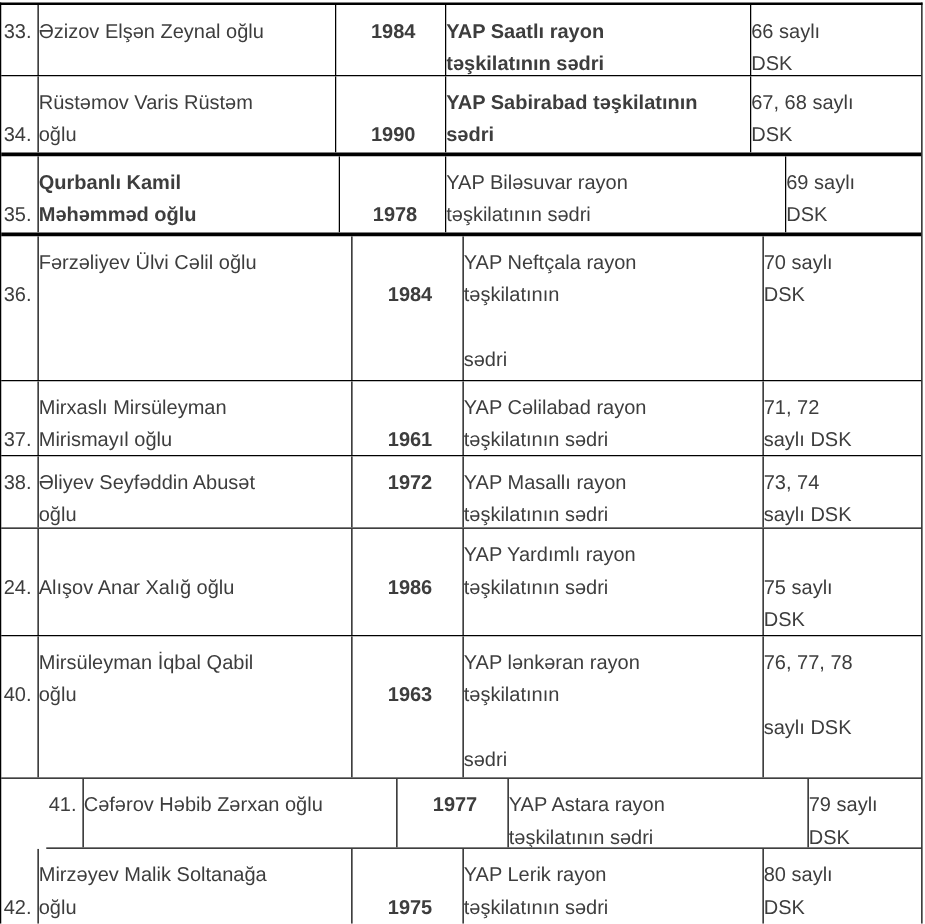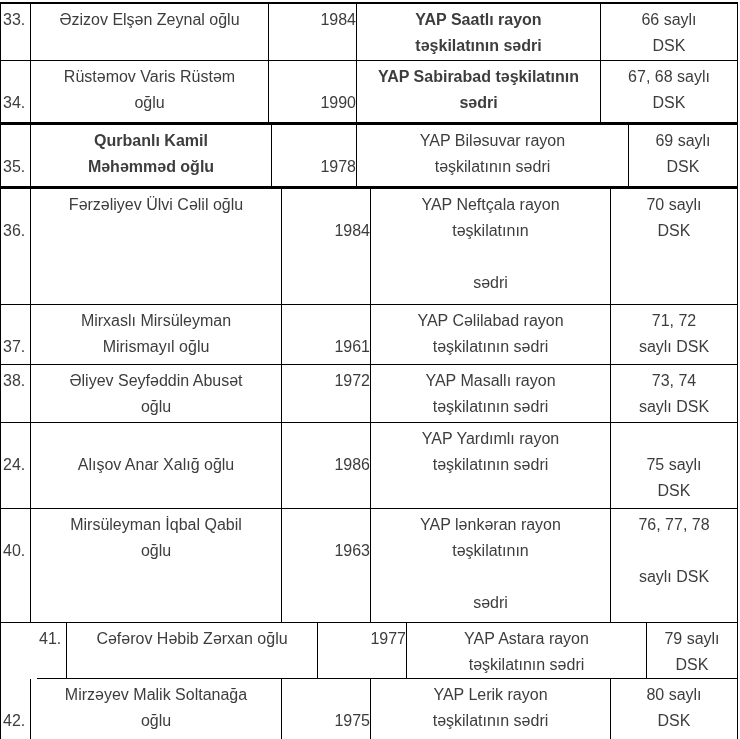--- a/index.html
+++ b/index.html
@@ -25,27 +25,27 @@
   }
   .row {
     display: flex;
     border-bottom: 1px solid #000;
     overflow: hidden;
   }
   .row.thick { border-bottom-width: 3px; }
   .row.last  { border-bottom: none; }
   .cell {
     border-right: 1px solid #000;
-    padding-top: 3px;
+    padding-top: 9px;
     white-space: pre-line;
     overflow: hidden;
   }
   .c-no   { width: 30px;  text-align: left; padding-left: 2px; }
-  .c-year { text-align: right; padding-left: 4px; }
-  .c-name, .c-pos, .c-dsk { text-align: center; }
+  .c-year { text-align: center; padding-left: 4px; font-weight: bold; }
+  .c-name, .c-pos, .c-dsk { text-align: left; }
   .c-dsk  { flex: 1; border-right: none; }
 
   
   .la .c-name { width: 238px; }
   .la .c-year { width: 88px; }
   .la .c-pos  { width: 244px; font-weight: bold; }
   
   .lb .c-name { width: 241px; font-weight: bold; }
   .lb .c-year { width: 85px; }
   .lb .c-pos  { width: 272px; }

